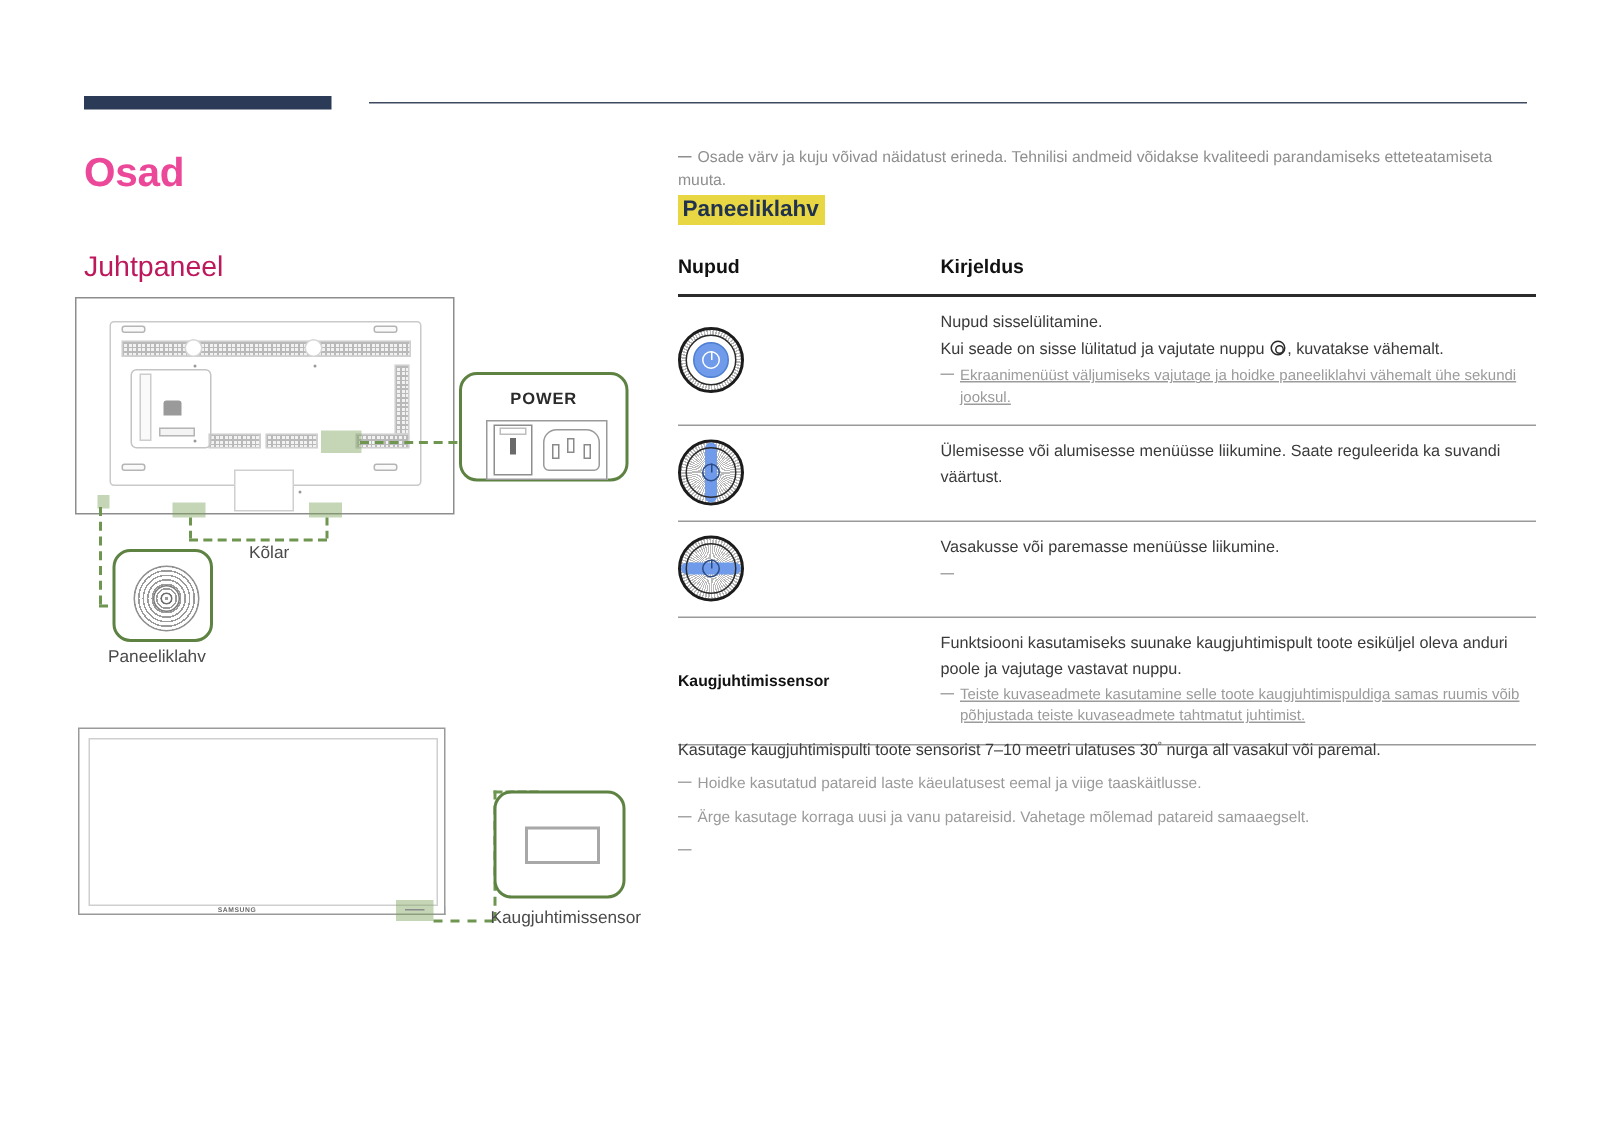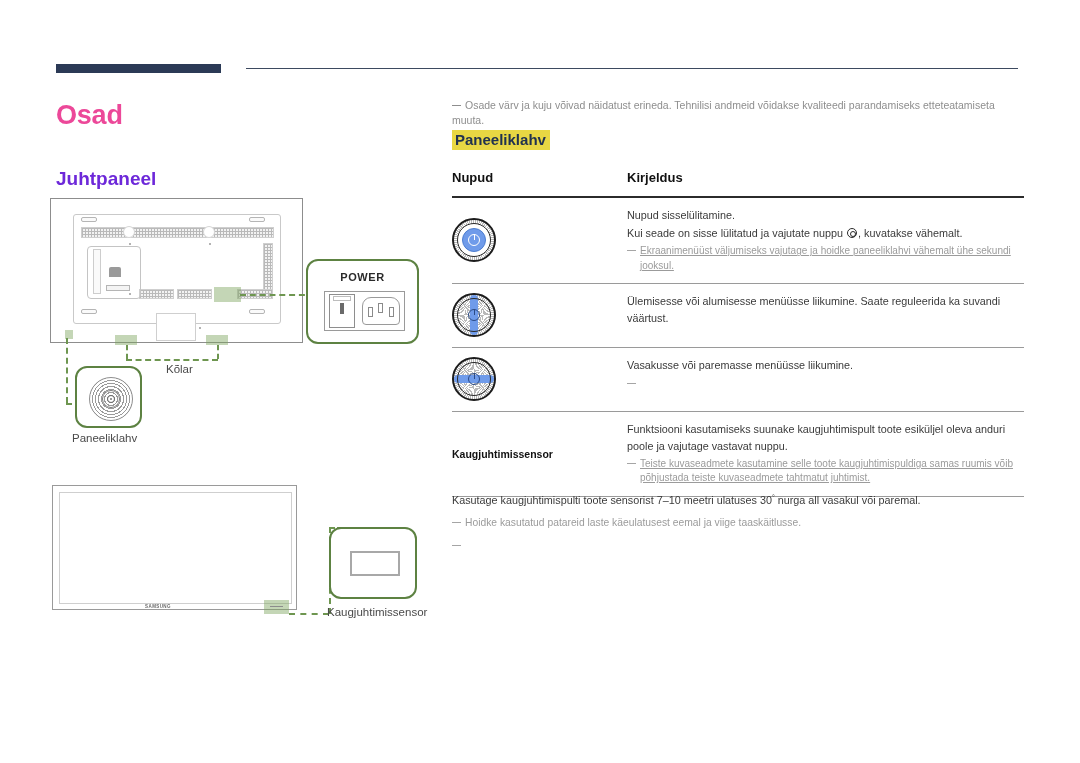--- a/index.html
+++ b/index.html
@@ -36,22 +36,22 @@
     left: 56px; top: 100px;
     font-size: 27px;
     font-weight: bold;
     color: #ec4899;
     letter-spacing: -0.2px;
   }
   .section-title {
     position: absolute;
     left: 56px; top: 168px;
     font-size: 19px;
-    font-weight: bold;
-    color: #6d28d9;
+    font-weight: normal;
+    color: #be185d;
   }
 
   
   .diagram1 { position: absolute; left: 48px; top: 198px; width: 390px; height: 250px; }
   .tvback {
     position: absolute; left: 2px; top: 0;
     width: 253px; height: 145px;
     border: 1.2px solid #8d8d8d;
     background: #fff;
   }
@@ -117,21 +117,21 @@
     background: #fff;
   }
   .callout-label {
     position: absolute;
     font-size: 11.5px;
     color: #4a4a4a;
     white-space: nowrap;
   }
 
   
-  .co-power { left: 306px; top: 259px; width: 113px; height: 85px; }
+  .co-power { left: 306px; top: 248px; width: 113px; height: 73px; }
   .power-title {
     position:absolute; left:0; right:0; top:10px;
     text-align:center; font-size:11px; font-weight:bold;
     color:#2a2a2a; letter-spacing:0.6px;
   }
   .power-panel {
     position:absolute; left:16px; top:30px; width:81px; height:40px;
     border:1px solid #9a9a9a; background:#fff;
   }
   .power-switch { position:absolute; left:21px; top:33px; width:26px; height:34px; border:1px solid #8e8e8e; }
@@ -463,16 +463,17 @@
         <div class="desc-line">Funktsiooni kasutamiseks suunake kaugjuhtimispult toote esiküljel oleva anduri poole ja vajutage vastavat nuppu.</div>
         <div class="desc-sub"><span class="emdash"></span><span>Teiste kuvaseadmete kasutamine selle toote kaugjuhtimispuldiga samas ruumis võib põhjustada teiste kuvaseadmete tahtmatut juhtimist.</span></div>
       </div>
     </div>
     <div class="rule-thin"></div>
   </div>
 
   <div class="footnotes">
     <div class="fn-main"><span>Kasutage kaugjuhtimispulti toote sensorist 7–10 meetri ulatuses 30</span><span class="sup">°</span><span> nurga all vasakul või paremal.</span></div>
     <div class="fn-sub"><span class="emdash"></span><span>Hoidke kasutatud patareid laste käeulatusest eemal ja viige taaskäitlusse.</span></div>
+    <div class="fn-sub"><span class="emdash"></span><span>Ärge kasutage korraga uusi ja vanu patareisid. Vahetage mõlemad patareid samaaegselt.</span></div>
     <div class="fn-sub"><span class="emdash"></span></div>
   </div>
 
 </div>
 
 </body></html>

